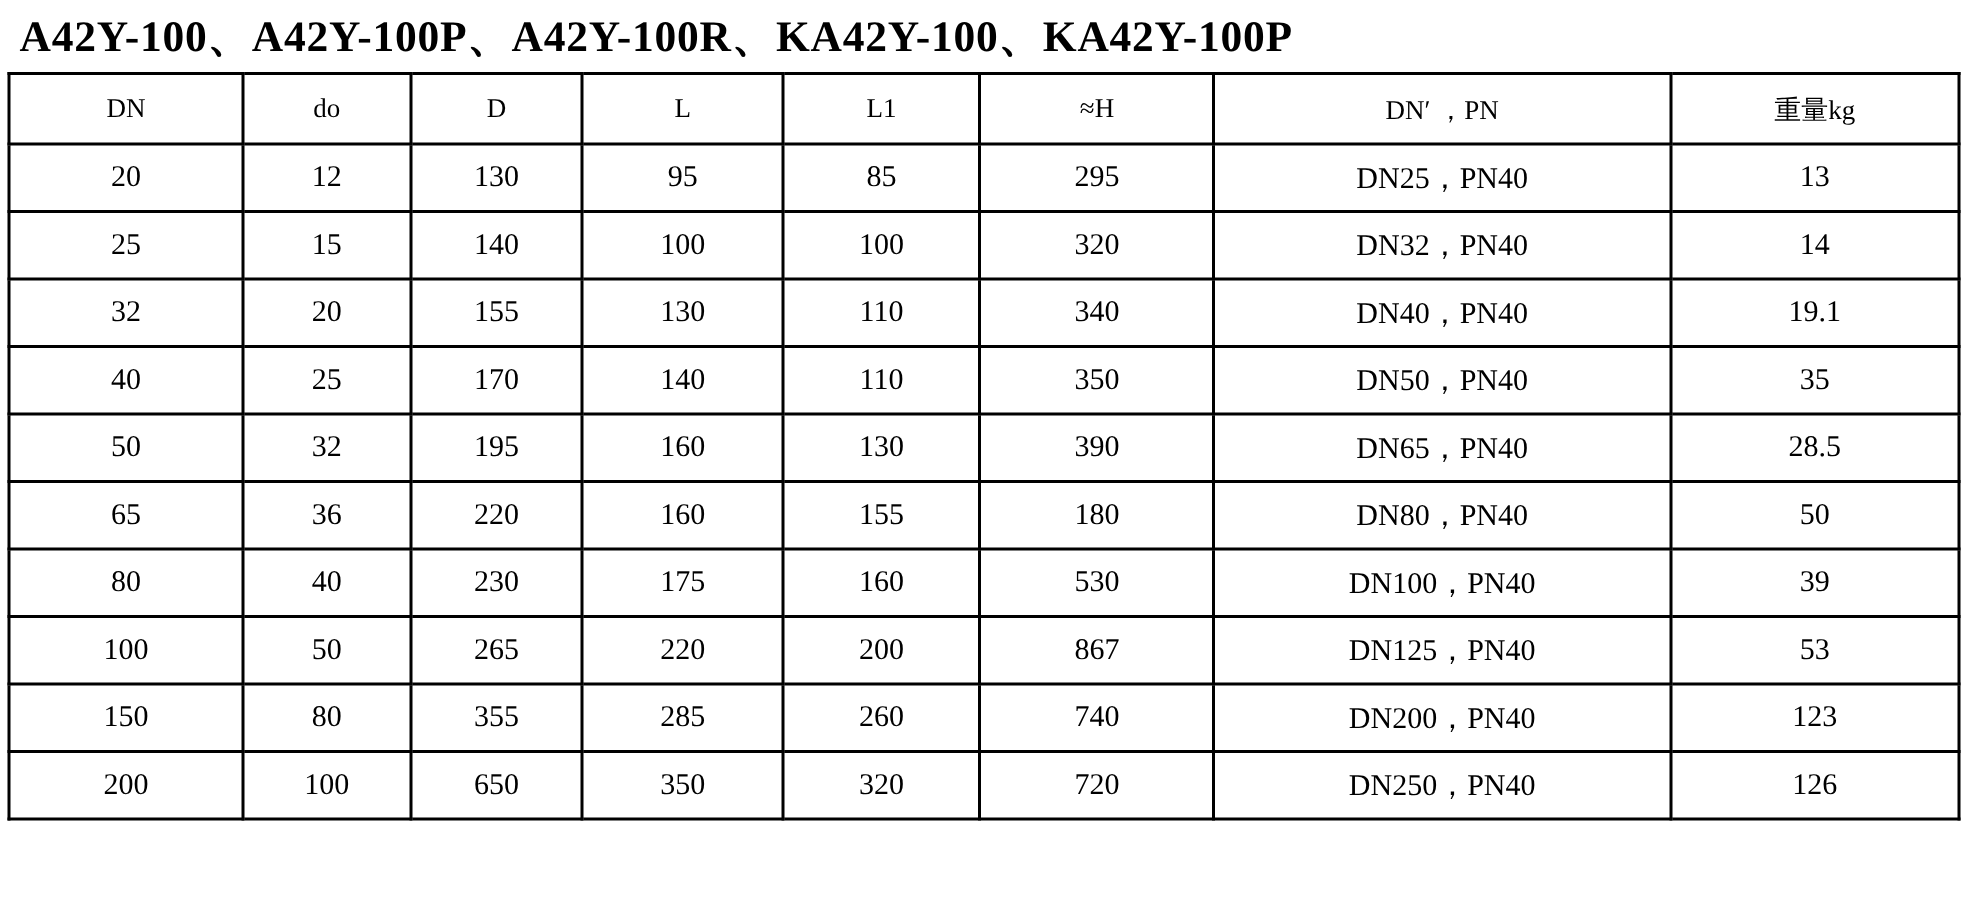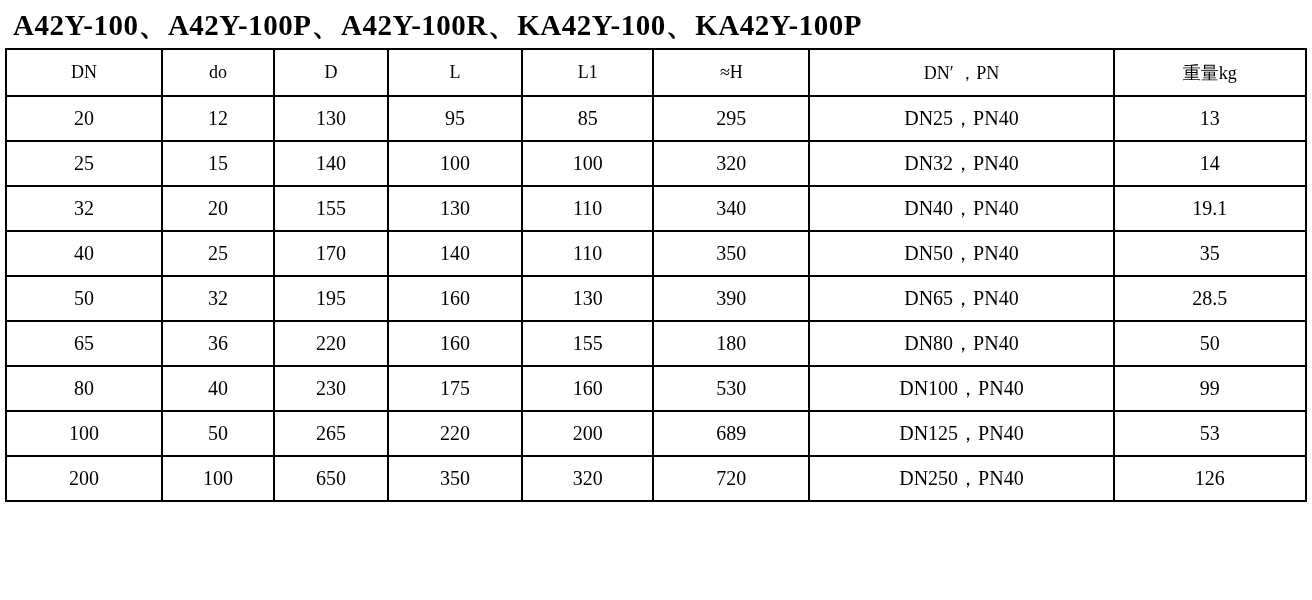--- a/index.html
+++ b/index.html
@@ -142,31 +142,41 @@
           <td>50</td>
         </tr>
         <tr>
           <td>80</td>
           <td>40</td>
           <td>230</td>
           <td>175</td>
           <td>160</td>
           <td>530</td>
           <td>DN100，PN40</td>
-          <td>99</td>
+          <td>39</td>
         </tr>
         <tr>
           <td>100</td>
           <td>50</td>
           <td>265</td>
           <td>220</td>
           <td>200</td>
-          <td>689</td>
+          <td>867</td>
           <td>DN125，PN40</td>
           <td>53</td>
+        </tr>
+        <tr>
+          <td>150</td>
+          <td>80</td>
+          <td>355</td>
+          <td>285</td>
+          <td>260</td>
+          <td>740</td>
+          <td>DN200，PN40</td>
+          <td>123</td>
         </tr>
         <tr>
           <td>200</td>
           <td>100</td>
           <td>650</td>
           <td>350</td>
           <td>320</td>
           <td>720</td>
           <td>DN250，PN40</td>
           <td>126</td>

